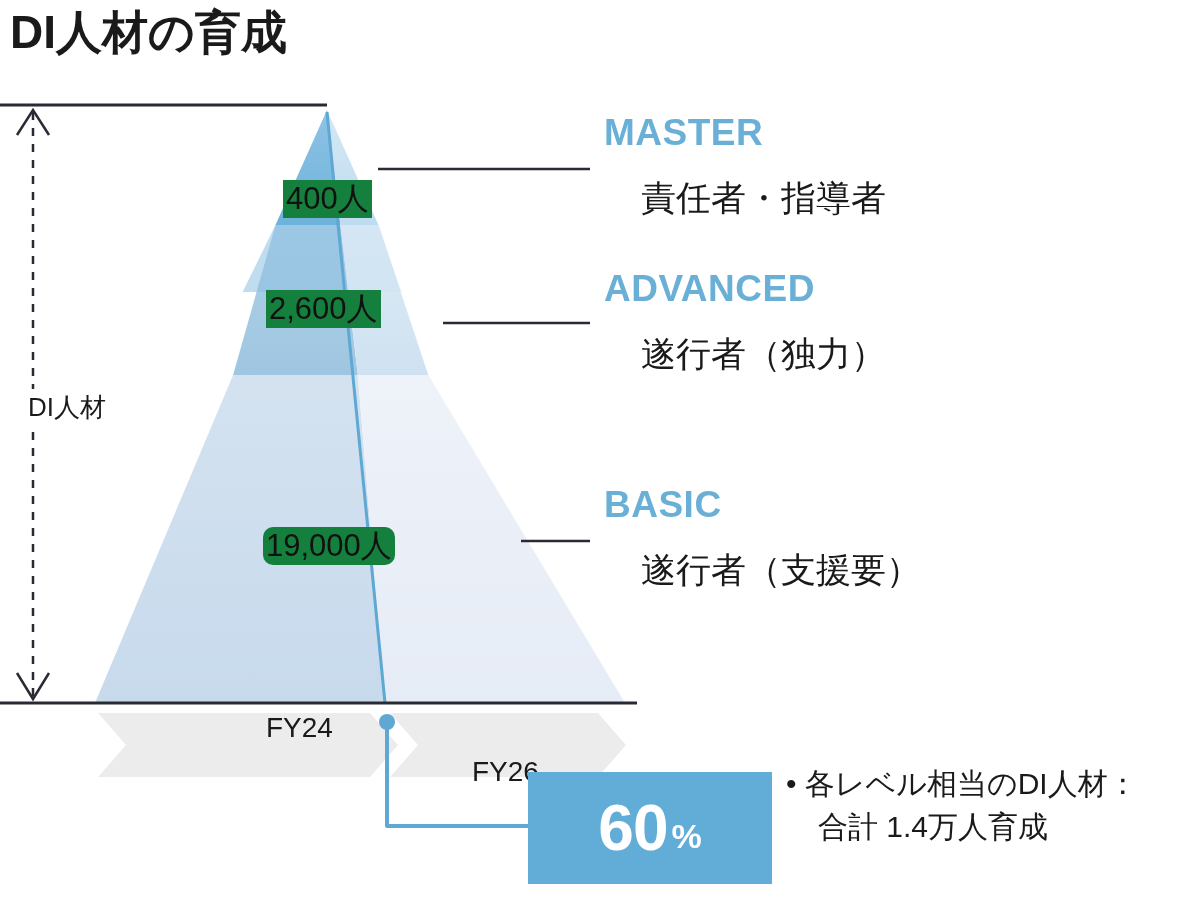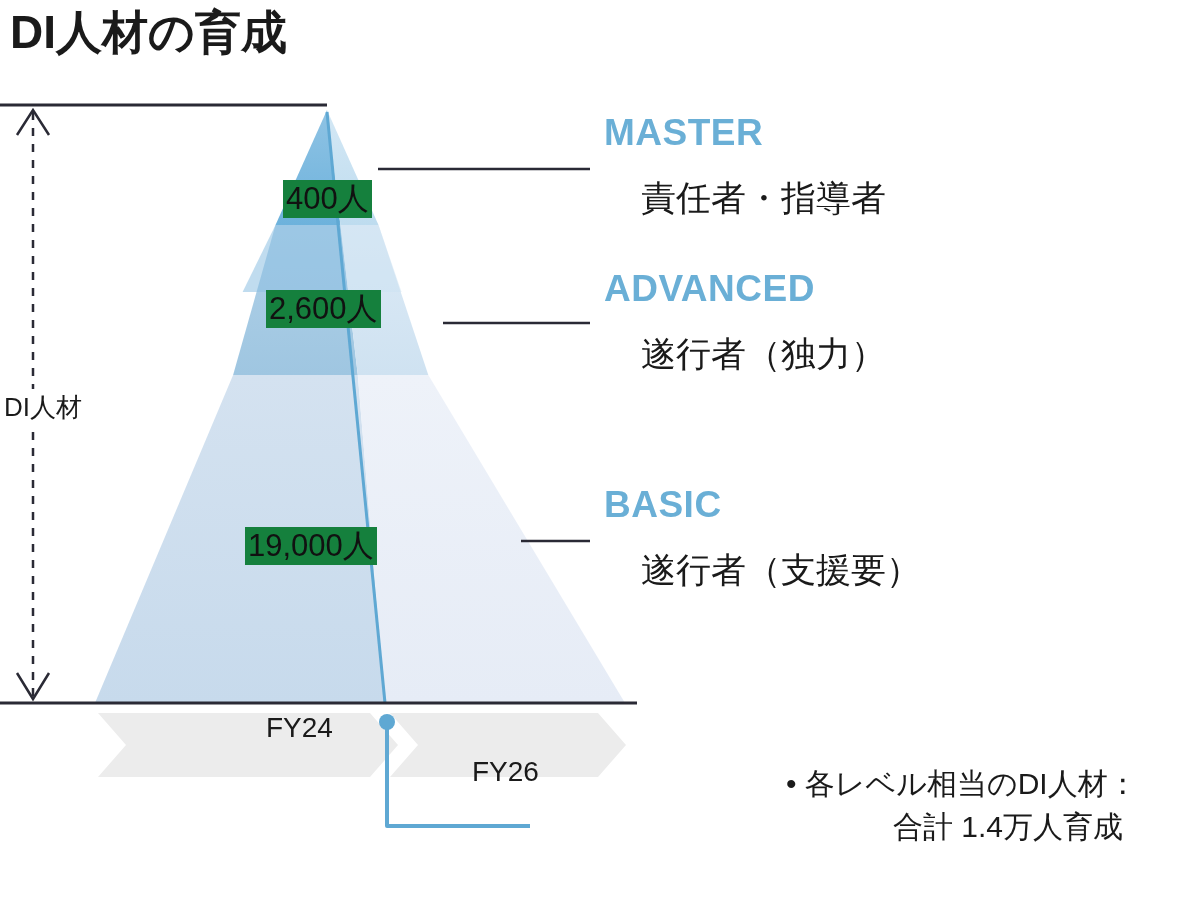--- a/index.html
+++ b/index.html
@@ -33,21 +33,21 @@
   .levelname{
     font-size:37px;font-weight:bold;color:#6AAFD6;
     letter-spacing:.5px;line-height:42px;
   }
   .leveldesc{
     font-size:35px;color:#1a1a1a;line-height:44px;margin-left:37px;
   }
 
   .axis-label{
     font-size:26px;color:#1a1a1a;background:#fff;
-    padding:2px 2px;line-height:32px;
+    padding:2px 2px;line-height:32px;margin-left:24px;
   }
 
   .fy{
     font-size:28px;color:#1a1a1a;line-height:34px;
   }
 
   
   #pct-box{
     position:absolute;left:528px;top:772px;width:244px;height:112px;
     background:#61ADD8;
@@ -60,21 +60,21 @@
   #pct-number{font-size:64px;font-weight:bold;line-height:64px;letter-spacing:-1px;}
   #pct-sign{font-size:34px;font-weight:bold;line-height:34px;padding-left:4px;padding-top:16px;}
 
   
   #note{
     position:absolute;left:786px;top:762px;width:412px;
   }
   #note .nline{
     font-size:30px;color:#1a1a1a;line-height:43px;white-space:nowrap;
   }
-  #note .nline.indent{padding-left:32px;text-align:center;}
+  #note .nline.indent{padding-left:32px;}
 </style>
 </head>
 <body>
 
 <div class="stage">
 
   <div id="page-title" class="lbl">DI人材の育成</div>
 
   <svg class="canvas" viewBox="0 0 1200 902">
     <defs>
@@ -154,33 +154,39 @@
     <g>
       <polyline points="387,722 387,826 530,826" fill="none" stroke="#5FA8D3" stroke-width="4" stroke-linejoin="round"></polyline>
       <circle cx="387" cy="722" r="8" fill="#5FA8D3"></circle>
     </g>
   </svg>
 
   <div class="lbl axis-label" style="left:2px;top:389px;">DI人材</div>
 
   <div class="lbl count" style="left:283px;top:180px;">400人</div>
   <div class="lbl count" style="left:266px;top:290px;">2,600人</div>
-  <div class="lbl count" style="left:245px;top:527px;">19,000人</div>
+  <div class="lbl count" style="left:263px;top:527px;border-radius:10px;">19,000人</div>
 
   <div class="lbl levelname" style="left:604px;top:112px;">MASTER</div>
   <div class="lbl leveldesc" style="left:604px;top:176px;">責任者・指導者</div>
 
   <div class="lbl levelname" style="left:604px;top:268px;">ADVANCED</div>
   <div class="lbl levelname" style="left:604px;top:484px;">BASIC</div>
 
   <div class="lbl leveldesc" style="left:604px;top:332px;">遂行者（独力）</div>
   <div class="lbl leveldesc" style="left:604px;top:548px;text-align:center;">遂行者（支援要）</div>
 
   <div class="lbl fy" style="left:266px;top:711px;">FY24</div>
   <div class="lbl fy" style="left:472px;top:717px;margin-top:38px;">FY26</div>
 
+  <div id="pct-box">
+    <div id="pct-value">
+      <span id="pct-number">60</span>
+      <span id="pct-sign">%</span>
+    </div>
+  </div>
 
   <div id="note">
     <div class="nline">• 各レベル相当のDI人材：</div>
     <div class="nline indent">合計 1.4万人育成</div>
   </div>
 
 </div>
 
 </body></html>

